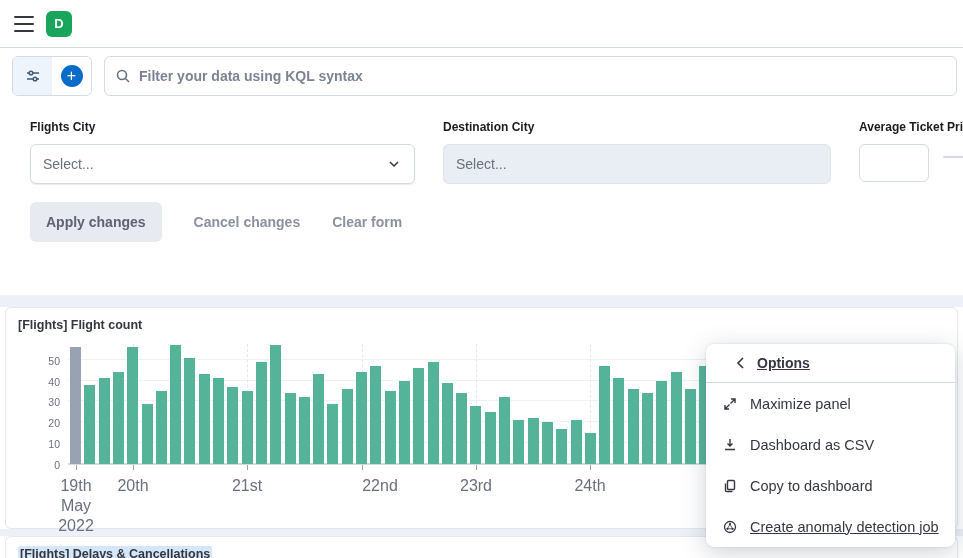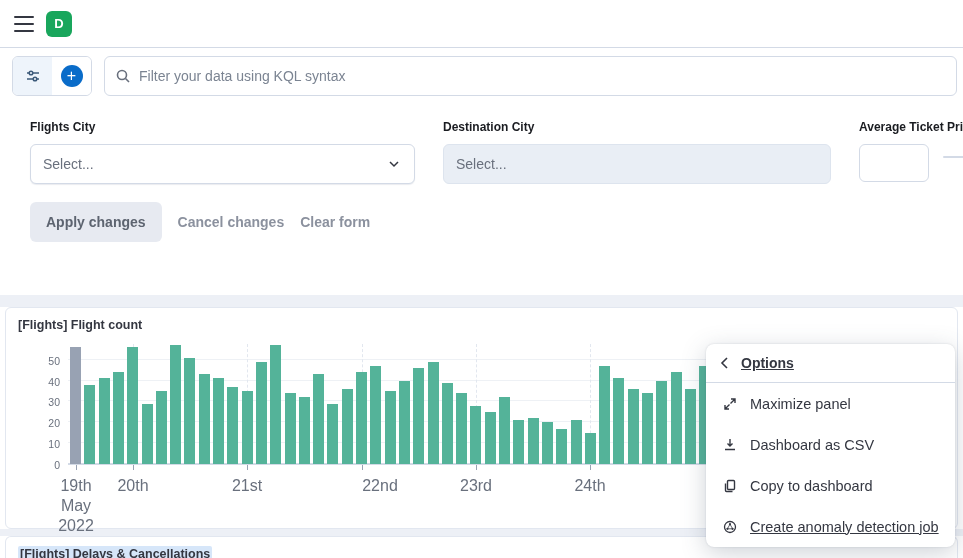--- a/index.html
+++ b/index.html
@@ -33,38 +33,38 @@
   .cg-btn { width:39px; height:100%; display:flex; align-items:center;
     justify-content:center; cursor:pointer; background:#fff; }
   .cg-btn.filters { background:#eef4fb; }
   .plus-circle { width:22px; height:22px; border-radius:50%; background:#0a6cc9;
     color:#fff; display:flex; align-items:center; justify-content:center;
     font-size:16px; line-height:1; }
   .search-box { flex:1; height:40px; border:1px solid #d3dae6; border-radius:6px;
     background:#fff; display:flex; align-items:center; gap:8px; padding:0 10px;
     margin-right:-6px; }
   .search-box input { border:none; outline:none; flex:1; font-size:14px;
-    color:#343741; font-family:"Liberation Sans", sans-serif; }
+    color:#343741; font-family:"Liberation Sans", sans-serif;font-weight:bold; }
   .search-box input::placeholder { color:#7b8492; }
 
   
   .controls-panel { height:191px; padding:16px 18px 0 30px; background:#fff; }
   .controls-row { display:flex; gap:28px; }
   .ctl { display:flex; flex-direction:column; }
   .ctl-label { font-size:12px; font-weight:bold; color:#1a1c21; margin-bottom:10px; }
   .combo { height:40px; border-radius:6px; display:flex; align-items:center;
     justify-content:space-between; padding:0 12px; font-size:14px; color:#69707d; }
   .combo.outlined { width:385px; background:#fff; border:1px solid #d3dae6;
     box-shadow:0 1px 1px rgba(152,162,179,.2); }
   .combo.filled { width:388px; background:#e9eef5; border:1px solid #dde4ee; }
   .price-row { display:flex; align-items:flex-start; gap:14px; }
   .price-box { width:70px; height:38px; border:1px solid #d3dae6; border-radius:6px; background:#fff; }
   .slider { position:relative; width:60px; padding-top:12px; }
   .slider-track { height:2px; background:#d3dae6; border-radius:1px; }
-  .buttons-row { display:flex; align-items:center; gap:16px; margin-top:18px; }
+  .buttons-row { display:flex; align-items:center; gap:32px; margin-top:18px; }
   .btn-apply { height:40px; padding:0 16px; background:#e7eaf1; color:#5d6470;
     font-weight:bold; font-size:14px; border:none; border-radius:6px;
     font-family:"Liberation Sans", sans-serif; cursor:pointer; }
   .btn-text { background:none; border:none; font-size:14px; color:#8b919e;
     font-weight:bold; font-family:"Liberation Sans", sans-serif; cursor:pointer; }
 
   .gap-strip { height:12px; background:#edf0f6; }
   .gap-strip.thin { height:7px; }
 
   
@@ -86,21 +86,21 @@
   .bar.partial { background:#98a2b3; }
   .vline { position:absolute; top:0; bottom:0; border-left:1px dashed #e2e7ef; }
   .tickmark { position:absolute; top:121px; height:5px; border-left:1px solid #98a2b3; }
   .xlab { position:absolute; top:132px; transform:translateX(-50%);
     font-size:16px; color:#69707d; text-align:center; line-height:1.25; white-space:pre-line; }
 
   
   .popover { position:absolute; left:706px; top:344px; width:249px; background:#fff;
     border-radius:8px; box-shadow:0 6px 24px rgba(65,78,101,.25), 0 0 2px rgba(65,78,101,.2);
     z-index:20; overflow:hidden; }
-  .pop-header { display:flex; align-items:center; gap:8px; padding:11px 11px;
+  .pop-header { display:flex; align-items:center; gap:8px; padding:11px 27px;
     border-bottom:1px solid #d3dae6; cursor:pointer; }
   .pop-header .title { font-size:14px; font-weight:bold; text-decoration:underline; }
   .menu-item { display:flex; align-items:center; gap:12px; height:41px;
     padding:0 16px; font-size:14.5px; color:#343741; cursor:pointer; }
   .menu-item .underline { text-decoration:underline; }
   .icon16 { width:16px; height:16px; flex:0 0 16px; }
 </style>
 </head>
 <body>
 

